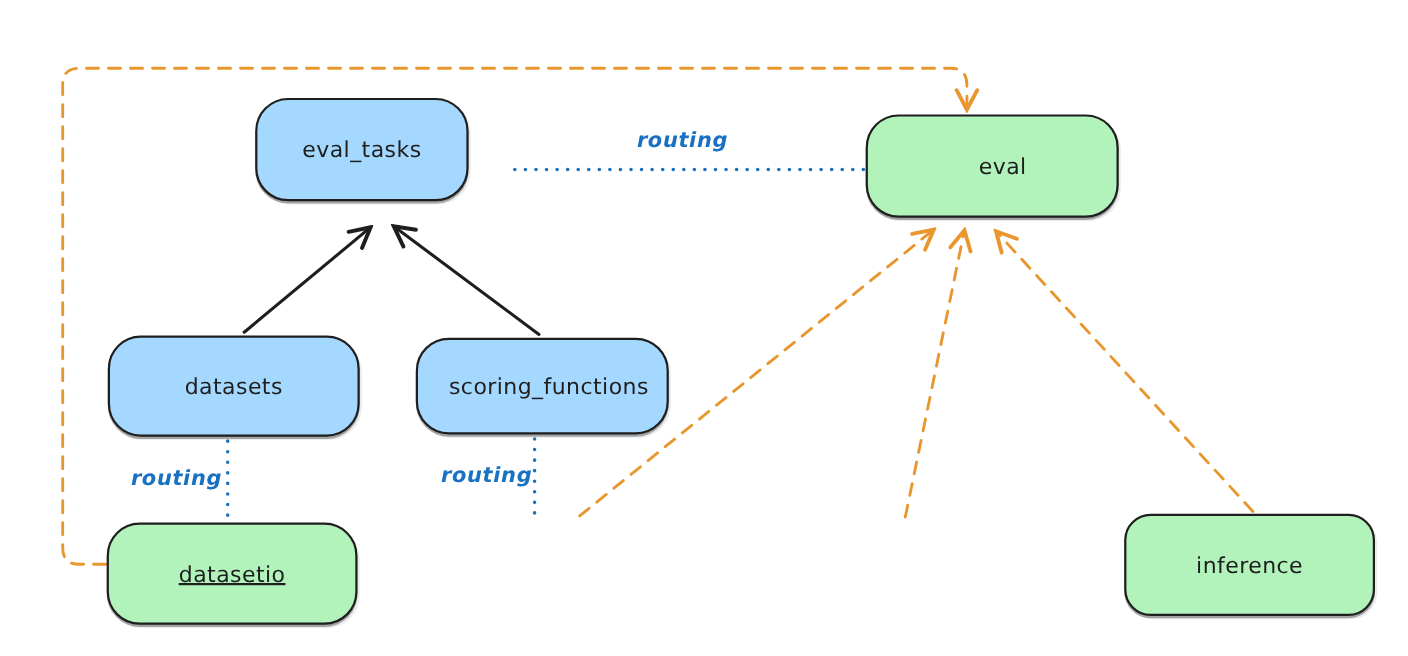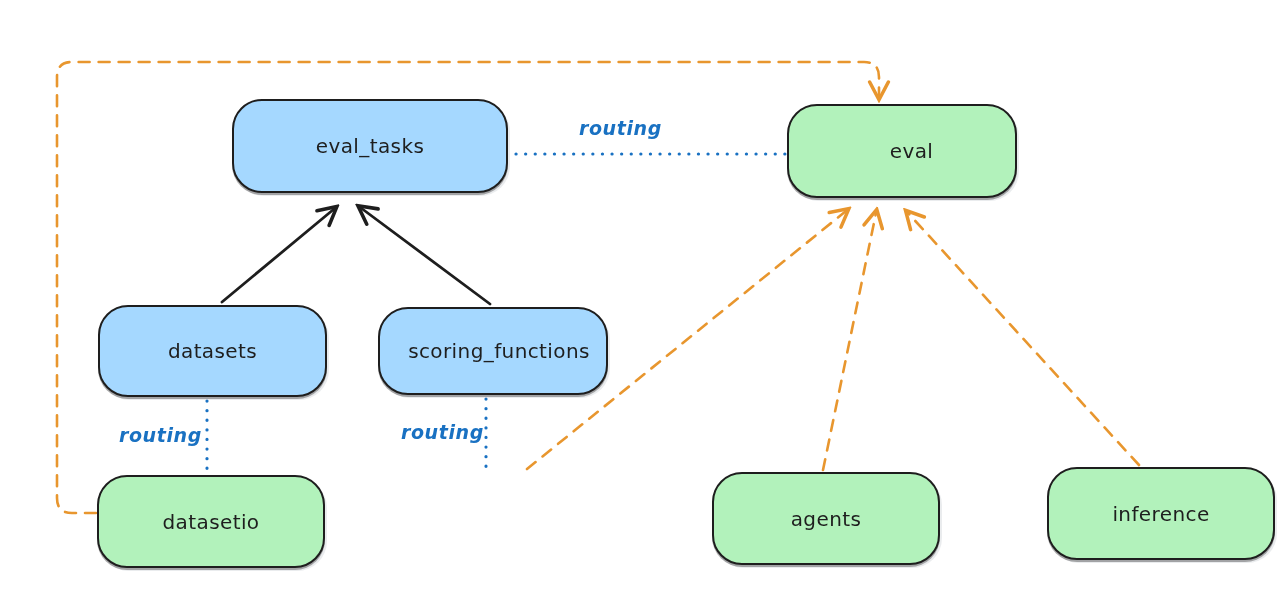--- a/index.html
+++ b/index.html
@@ -59,34 +59,33 @@
     <line x1="1139" y1="465" x2="908" y2="213" stroke-width="2.6" stroke-dasharray="11 9" stroke-linecap="round" marker-end="url(#arrow-orange)" stroke="#e8962e"></line>
 
     <line x1="222" y1="302" x2="334" y2="209" stroke-width="2.8" stroke-linecap="round" marker-end="url(#arrow-black)" stroke="#1e1e1e"></line>
     <line x1="490" y1="304" x2="361" y2="208" stroke-width="2.8" stroke-linecap="round" marker-end="url(#arrow-black)" stroke="#1e1e1e"></line>
 
     <line x1="468" y1="154" x2="786" y2="154" stroke-width="3.2" stroke-dasharray="0.1 9.5" stroke-linecap="round" stroke="#1971c2"></line>
     <line x1="207" y1="401" x2="207" y2="471" stroke-width="3.2" stroke-dasharray="0.1 9.5" stroke-linecap="round" stroke="#1971c2"></line>
     <line x1="486" y1="399" x2="486" y2="468" stroke-width="3.2" stroke-dasharray="0.1 9.5" stroke-linecap="round" stroke="#1971c2"></line>
   </svg>
 
-  <div class="node blue" style="left:232px;top:99px;width:276px;height:94px;">eval_tasks</div>
+  <div class="node blue" style="left:232px;top:89px;width:194px;height:94px;">eval_tasks</div>
 
   <div class="node green" style="left:787px;top:104px;width:230px;height:94px;padding-left:19px;">eval</div>
 
   <div class="node blue" style="left:98px;top:305px;width:229px;height:92px;">datasets</div>
 
   <div class="node blue" style="left:378px;top:307px;width:230px;height:88px;padding-left:12px;">scoring_functions</div>
 
-  <div class="node green" style="left:97px;top:475px;width:228px;height:93px;">datasetio</div>
+  <div class="node green" style="left:97px;top:475px;width:228px;height:93px;text-decoration:underline;">datasetio</div>
 
 
-  <div class="node green" style="left:712px;top:472px;width:228px;height:93px;">agents</div>
 
-  <div class="node green" style="left:1047px;top:467px;width:228px;height:93px;">inference</div>
+  <div class="node green" style="left:1022px;top:467px;width:228px;height:93px;border-radius:24px;">inference</div>
 
   <span class="edge-label" style="left:579px;top:117px;">routing</span>
 
   <span class="edge-label" style="left:119px;top:424px;">routing</span>
 
   <span class="edge-label" style="left:401px;top:421px;">routing</span>
 
 </div>
 
 </body></html>

